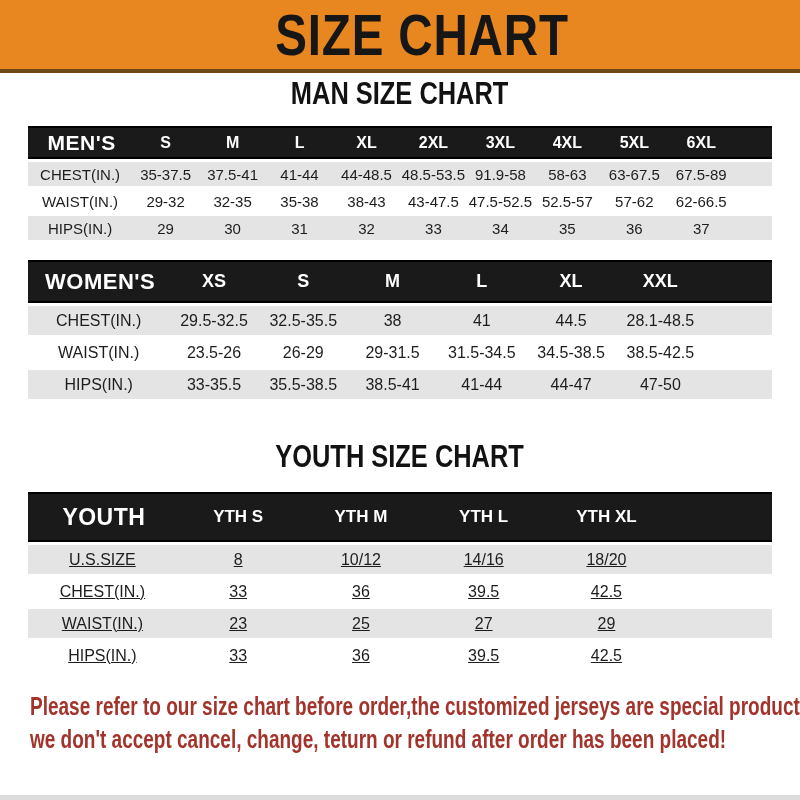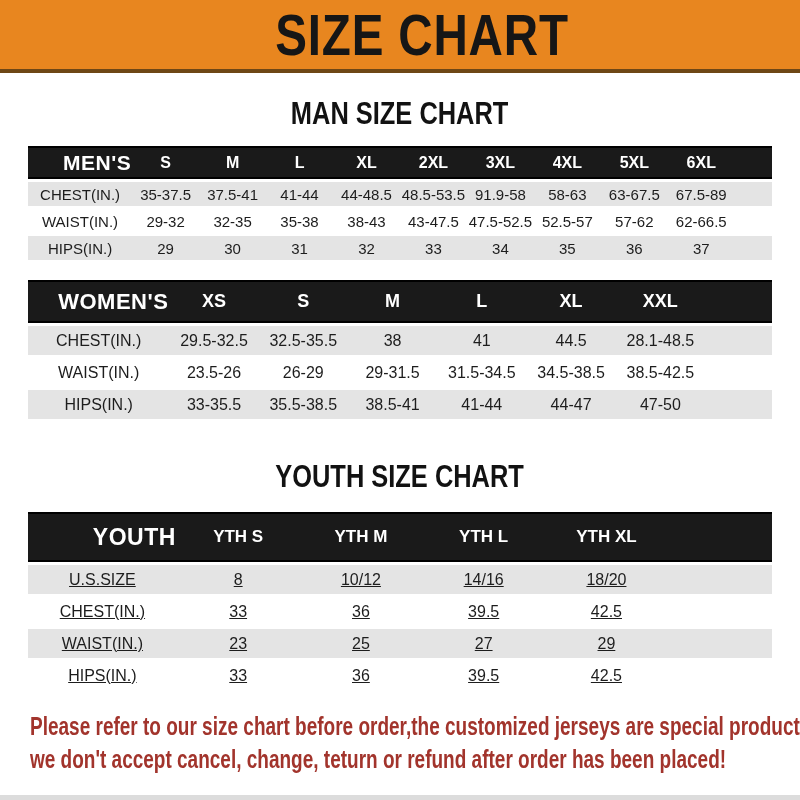--- a/index.html
+++ b/index.html
@@ -43,42 +43,42 @@
   }
   
   .section-title {
     margin: 0;
     text-align: center;
     font-weight: bold;
     color: #121212;
     font-size: 31px;
     line-height: 34px;
   }
-  .section-men   .section-title { padding-top: 24px; }
+  .section-men   .section-title { padding-top: 4px; }
   .section-women .section-title { padding-top: 26px; }
   .section-youth .section-title { padding-top: 38px; }
   
   .size-table {
     width: 744px;
     margin: 12px auto 0 auto;
     border-collapse: separate;
     border-spacing: 0 3px;
     table-layout: fixed;
   }
   .size-table thead th {
     background: var(--thead-bg, #1A1A1A);
     color: #ffffff;
     font-weight: bold;
     text-align: center;
     vertical-align: middle;
     border-top: 2px solid #000;
     border-bottom: 2px solid #000;
   }
   .size-table thead th.label-cell {
-    text-align: right;
+    text-align: center;
     padding-left: 4px;
     letter-spacing: 0.5px;
   }
   .size-table tbody td {
     text-align: center;
     vertical-align: middle;
     color: #1d1d1d;
     background: transparent;
   }
   .size-table tbody tr.alt td { background: var(--row-alt, #E4E4E4); }

